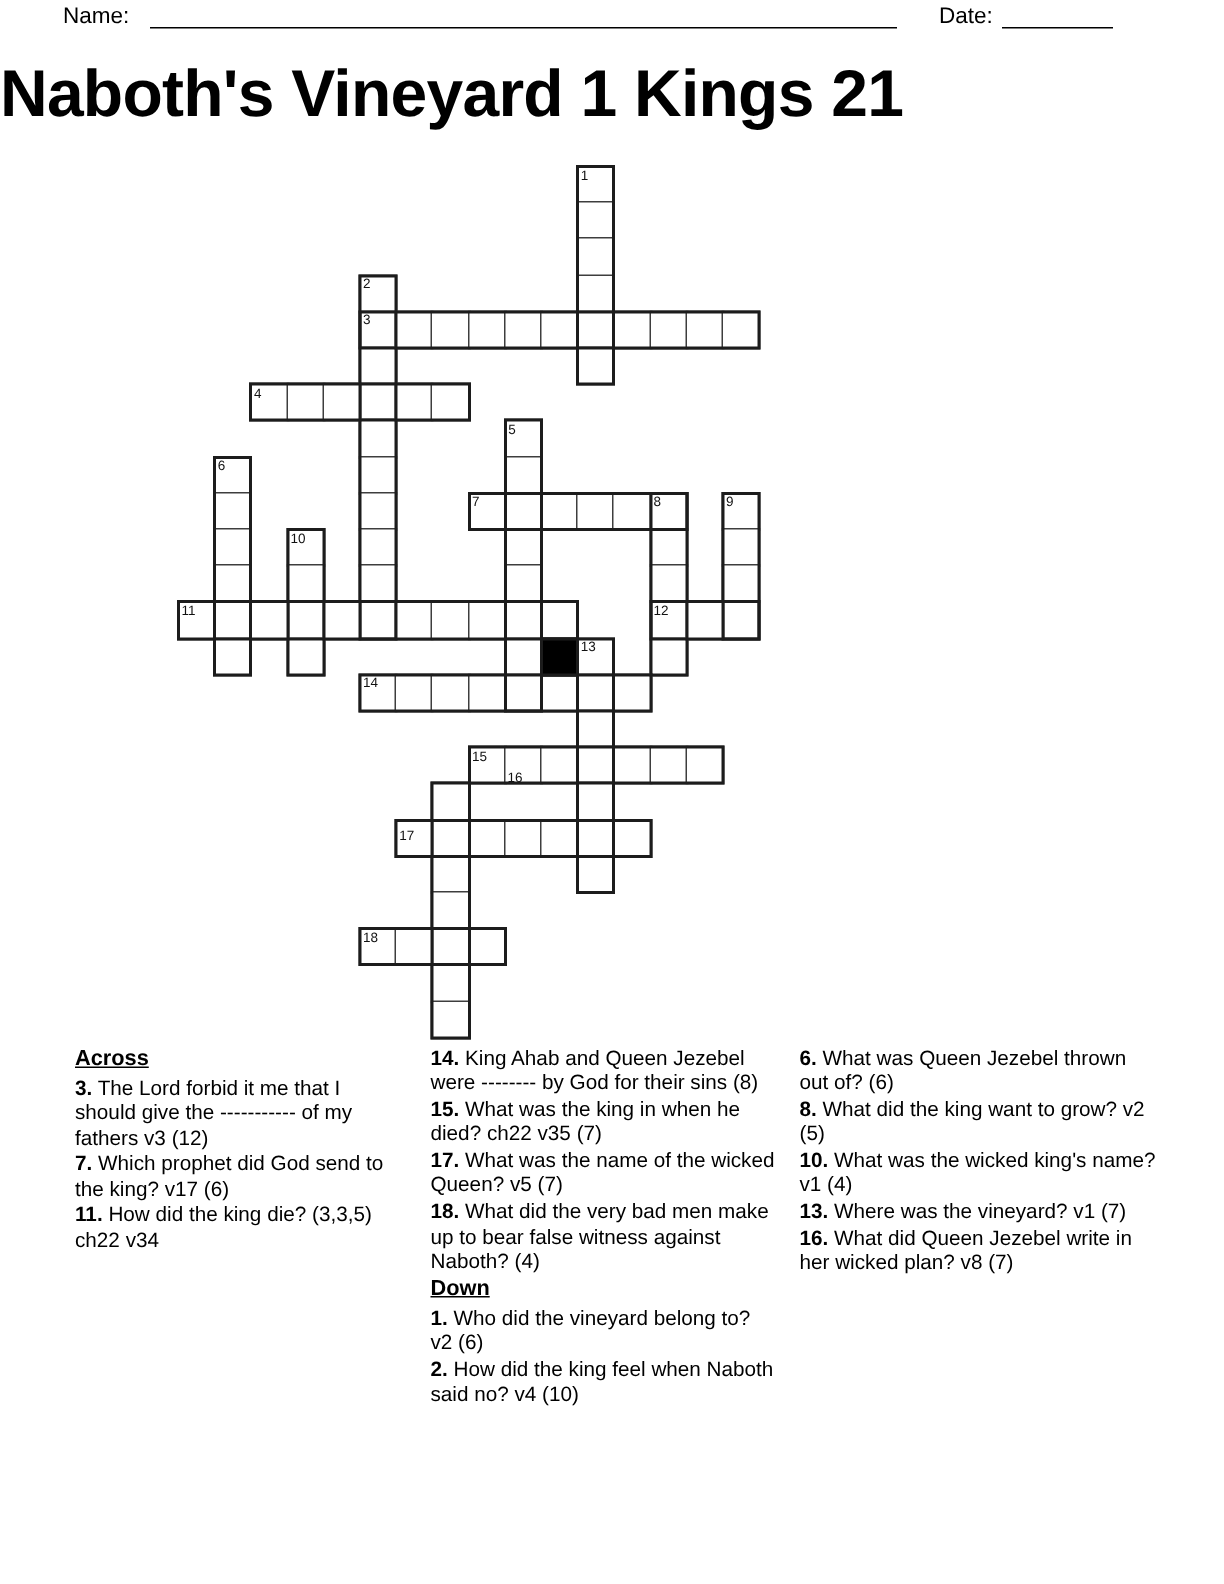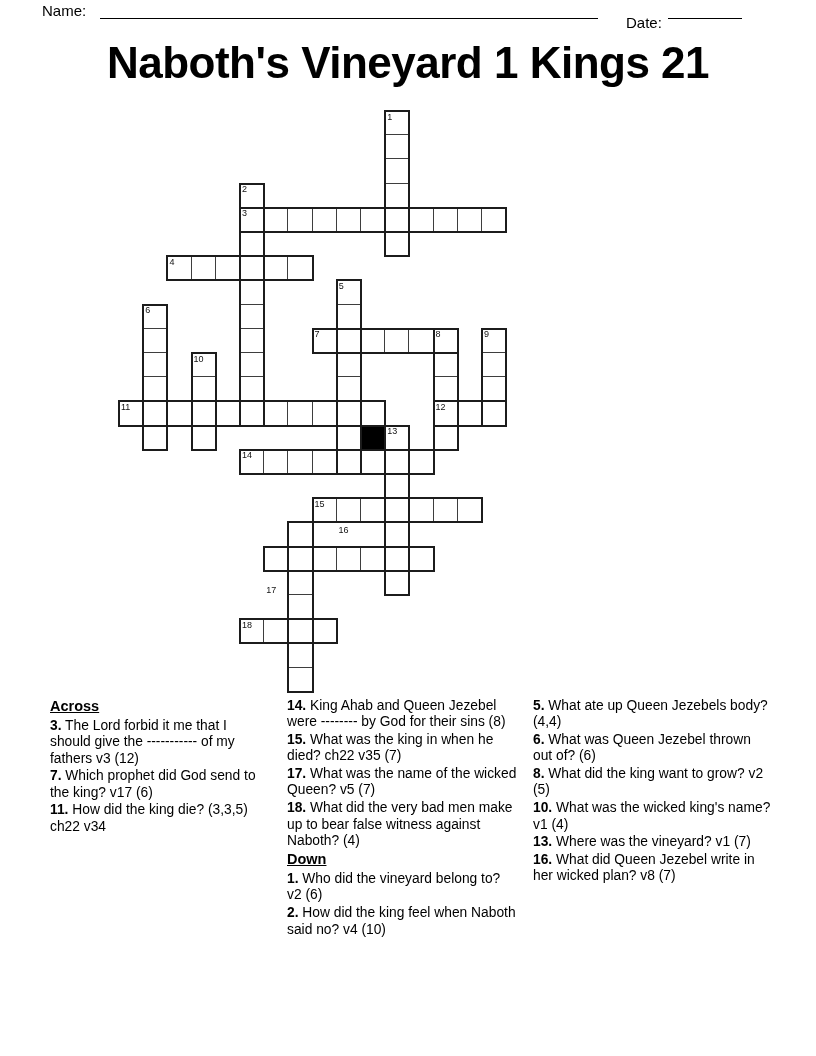--- a/index.html
+++ b/index.html
@@ -1,20 +1,20 @@
 <!DOCTYPE html>
 <html><head>
 <meta charset="utf-8">
 <style>
   html,body{margin:0;padding:0;background:#fff;}
   .page{position:relative;width:816px;height:1056px;background:#fff;overflow:hidden;
         font-family:"Liberation Sans",sans-serif;color:#000;}
   .hdr-label{position:absolute;font-size:15px;line-height:18px;}
   .write-line{position:absolute;height:0;border-bottom:1.6px solid #000;}
-  .title{position:absolute;left:0;top:36px;width:100%;text-align:center;
+  .title{position:absolute;left:0;top:36px;width:100%;
          font-size:44px;font-weight:bold;letter-spacing:-0.5px;line-height:54px;}
   #grid{position:absolute;left:118px;top:110px;}
   .cell{position:absolute;box-sizing:border-box;background:#fff;border:1.6px solid #3e3e3e;}
   .cell.black{background:#000;border-color:#000;}
   .word-outline{position:absolute;box-sizing:border-box;border:2px solid #1c1c1c;pointer-events:none;}
   .cellnum{position:absolute;font-size:9px;line-height:9px;color:#111;z-index:3;}
   #clues{position:absolute;left:50px;top:698px;display:flex;}
   .clue-col{box-sizing:border-box;}
   .clue-col:nth-child(1){width:237px;padding-right:16px;}
   .clue-col:nth-child(2){width:246px;padding-right:16px;}
@@ -26,21 +26,21 @@
   .clue-col .clue-header:not(:first-child){margin-top:2px;}
 </style>
 </head>
 <body>
 
 <div class="page">
 
   <span class="hdr-label" style="left:42px;top:2px;">Name:</span>
   <div class="write-line" style="left:100px;top:18px;width:498px;"></div>
 
-  <span class="hdr-label" style="left:626px;top:14px;">Date:</span>
+  <span class="hdr-label" style="left:626px;top:2px;">Date:</span>
   <div class="write-line" style="left:668px;top:18px;width:74px;"></div>
 
   <div class="title">Naboth's Vineyard 1 Kings 21</div>
 
   <div id="grid">
       <div class="cell" style="left: 266.2px; top: 0px; width: 26.2px; height: 26.2px;"></div>
       <div class="cell" style="left: 266.2px; top: 24.2px; width: 26.2px; height: 26.2px;"></div>
       <div class="cell" style="left: 266.2px; top: 48.4px; width: 26.2px; height: 26.2px;"></div>
       <div class="cell" style="left: 266.2px; top: 72.6px; width: 26.2px; height: 26.2px;"></div>
       <div class="cell" style="left: 266.2px; top: 96.8px; width: 26.2px; height: 26.2px;"></div>
@@ -169,43 +169,42 @@
       <div class="cellnum" style="left: 27.2px; top: 196.1px;">6</div>
       <div class="cellnum" style="left: 196.6px; top: 220.3px;">7</div>
       <div class="cellnum" style="left: 317.6px; top: 220.3px;">8</div>
       <div class="cellnum" style="left: 366px; top: 220.3px;">9</div>
       <div class="cellnum" style="left: 75.6px; top: 244.5px;">10</div>
       <div class="cellnum" style="left: 3px; top: 292.9px;">11</div>
       <div class="cellnum" style="left: 317.6px; top: 292.9px;">12</div>
       <div class="cellnum" style="left: 269.2px; top: 317.1px;">13</div>
       <div class="cellnum" style="left: 124px; top: 341.3px;">14</div>
       <div class="cellnum" style="left: 196.6px; top: 389.7px;">15</div>
-      <div class="cellnum" style="left: 172.4px; top: 416px; padding-left: 48px;">16</div>
-      <div class="cellnum" style="left: 148.2px; top: 443px; margin-top: 33px;">17</div>
+      <div class="cellnum" style="left: 172.4px; top: 404px; padding-left: 48px;">16</div>
+      <div class="cellnum" style="left: 148.2px; top: 443px;">17</div>
       <div class="cellnum" style="left: 124px; top: 510.7px;">18</div>
     </div>
 
   <div id="clues">
       <div class="clue-col">
         <div class="clue-header">Across</div>
         <div class="clue"><b>3.</b> The Lord forbid it me that I should give the ----------- of my fathers v3 (12)</div>
         <div class="clue"><b>7.</b> Which prophet did God send to the king? v17 (6)</div>
         <div class="clue"><b>11.</b> How did the king die? (3,3,5) ch22 v34</div>
       </div>
       <div class="clue-col">
         <div class="clue"><b>14.</b> King Ahab and Queen Jezebel were -------- by God for their sins (8)</div>
         <div class="clue"><b>15.</b> What was the king in when he died? ch22 v35 (7)</div>
         <div class="clue"><b>17.</b> What was the name of the wicked Queen? v5 (7)</div>
         <div class="clue"><b>18.</b> What did the very bad men make up to bear false witness against Naboth? (4)</div>
         <div class="clue-header">Down</div>
         <div class="clue"><b>1.</b> Who did the vineyard belong to? v2 (6)</div>
         <div class="clue"><b>2.</b> How did the king feel when Naboth said no? v4 (10)</div>
       </div>
       <div class="clue-col">
-        <div class="clue"><b>5.</b> What ate up Queen Jezebels body? (4,4)</div>
         <div class="clue"><b>6.</b> What was Queen Jezebel thrown out of? (6)</div>
         <div class="clue"><b>8.</b> What did the king want to grow? v2 (5)</div>
         <div class="clue"><b>10.</b> What was the wicked king's name? v1 (4)</div>
         <div class="clue"><b>13.</b> Where was the vineyard? v1 (7)</div>
         <div class="clue"><b>16.</b> What did Queen Jezebel write in her wicked plan? v8 (7)</div>
       </div>
     </div>
 
 </div>
 

